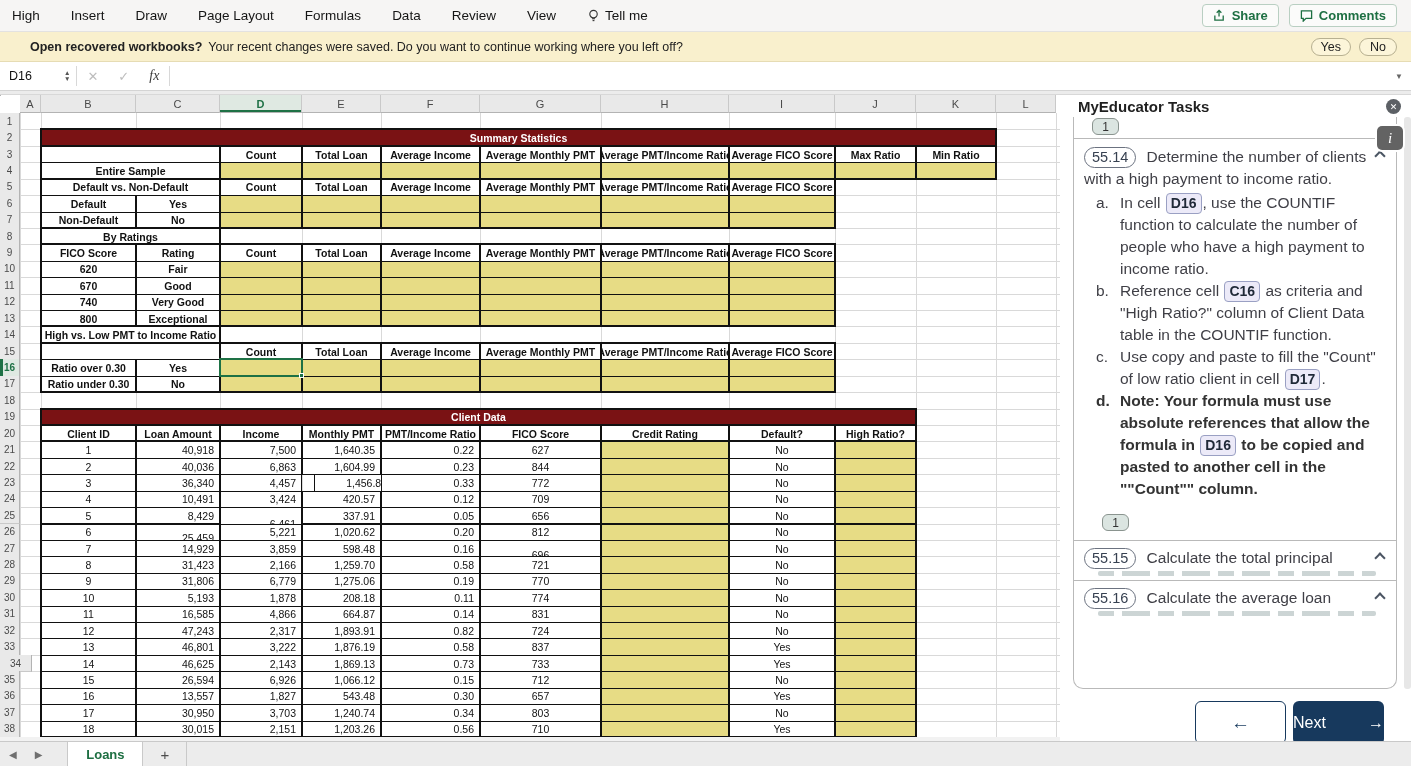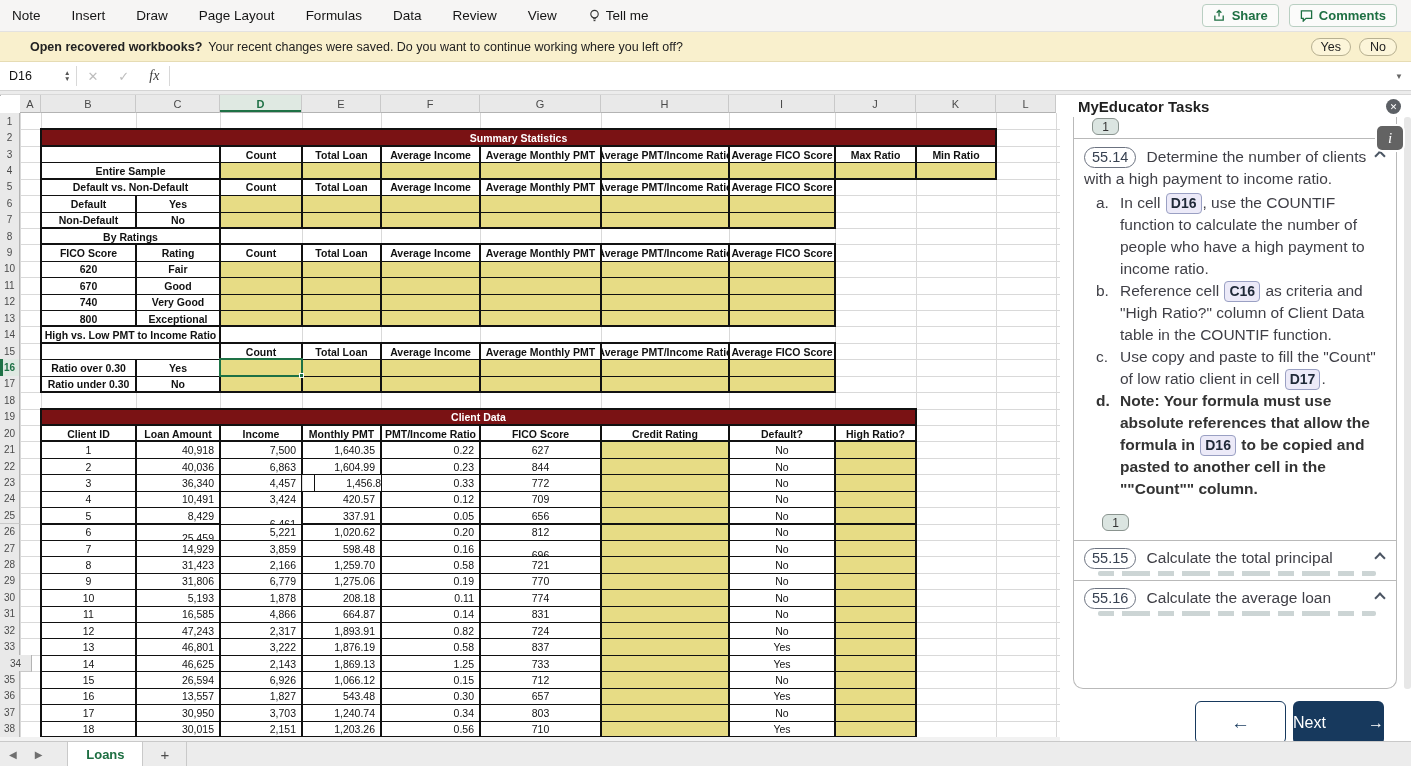--- a/index.html
+++ b/index.html
@@ -111,21 +111,21 @@
   #back-btn { width:91px; height:43px; background:#fff; border:1.5px solid #17395d; border-radius:6px;
     color:#17395d; font-size:19px; display:flex; align-items:center; justify-content:center; }
   #next-btn { width:91px; height:44px; background:#17395d; border:none; border-radius:6px; color:#fff;
     font-size:16px; display:flex; align-items:center; justify-content:space-between; gap:9px; }
 </style>
 </head>
 <body>
 
 <div id="menubar">
   <div class="menu-items" id="menu-items">
-      <span class="menu-item">Note</span>
+      <span class="menu-item">High</span>
       <span class="menu-item">Insert</span>
       <span class="menu-item">Draw</span>
       <span class="menu-item">Page Layout</span>
       <span class="menu-item">Formulas</span>
       <span class="menu-item">Data</span>
       <span class="menu-item">Review</span>
       <span class="menu-item">View</span>
     </div>
   <div class="tellme">
     <svg class="bulb" viewBox="0 0 14 14">
@@ -511,21 +511,21 @@
     <div class="cell tw num" style="left: 302px; top: 543.44px; width: 79px; height: 17.42px;">1,876.19</div>
     <div class="cell tw num" style="left: 381px; top: 543.44px; width: 99px; height: 17.42px;">0.58</div>
     <div class="cell tw" style="left: 480px; top: 543.44px; width: 121px; height: 17.42px;">837</div>
     <div class="cell ty" style="left: 601px; top: 543.44px; width: 128px; height: 17.42px;"></div>
     <div class="cell tw" style="left: 729px; top: 543.44px; width: 106px; height: 17.42px;">Yes</div>
     <div class="cell ty" style="left: 835px; top: 543.44px; width: 81px; height: 17.42px;"></div>
     <div class="cell tw" style="left: 41px; top: 559.86px; width: 95px; height: 17.42px;">14</div>
     <div class="cell tw num" style="left: 136px; top: 559.86px; width: 84px; height: 17.42px;">46,625</div>
     <div class="cell tw num" style="left: 220px; top: 559.86px; width: 82px; height: 17.42px;">2,143</div>
     <div class="cell tw num" style="left: 302px; top: 559.86px; width: 79px; height: 17.42px;">1,869.13</div>
-    <div class="cell tw num" style="left: 381px; top: 559.86px; width: 99px; height: 17.42px;">1.25</div>
+    <div class="cell tw num" style="left: 381px; top: 559.86px; width: 99px; height: 17.42px;">0.73</div>
     <div class="cell tw" style="left: 480px; top: 559.86px; width: 121px; height: 17.42px;">733</div>
     <div class="cell ty" style="left: 601px; top: 559.86px; width: 128px; height: 17.42px;"></div>
     <div class="cell tw" style="left: 729px; top: 559.86px; width: 106px; height: 17.42px;">Yes</div>
     <div class="cell ty" style="left: 835px; top: 559.86px; width: 81px; height: 17.42px;"></div>
     <div class="cell tw" style="left: 41px; top: 576.28px; width: 95px; height: 17.42px;">15</div>
     <div class="cell tw num" style="left: 136px; top: 576.28px; width: 84px; height: 17.42px;">26,594</div>
     <div class="cell tw num" style="left: 220px; top: 576.28px; width: 82px; height: 17.42px;">6,926</div>
     <div class="cell tw num" style="left: 302px; top: 576.28px; width: 79px; height: 17.42px;">1,066.12</div>
     <div class="cell tw num" style="left: 381px; top: 576.28px; width: 99px; height: 17.42px;">0.15</div>
     <div class="cell tw" style="left: 480px; top: 576.28px; width: 121px; height: 17.42px;">712</div>

